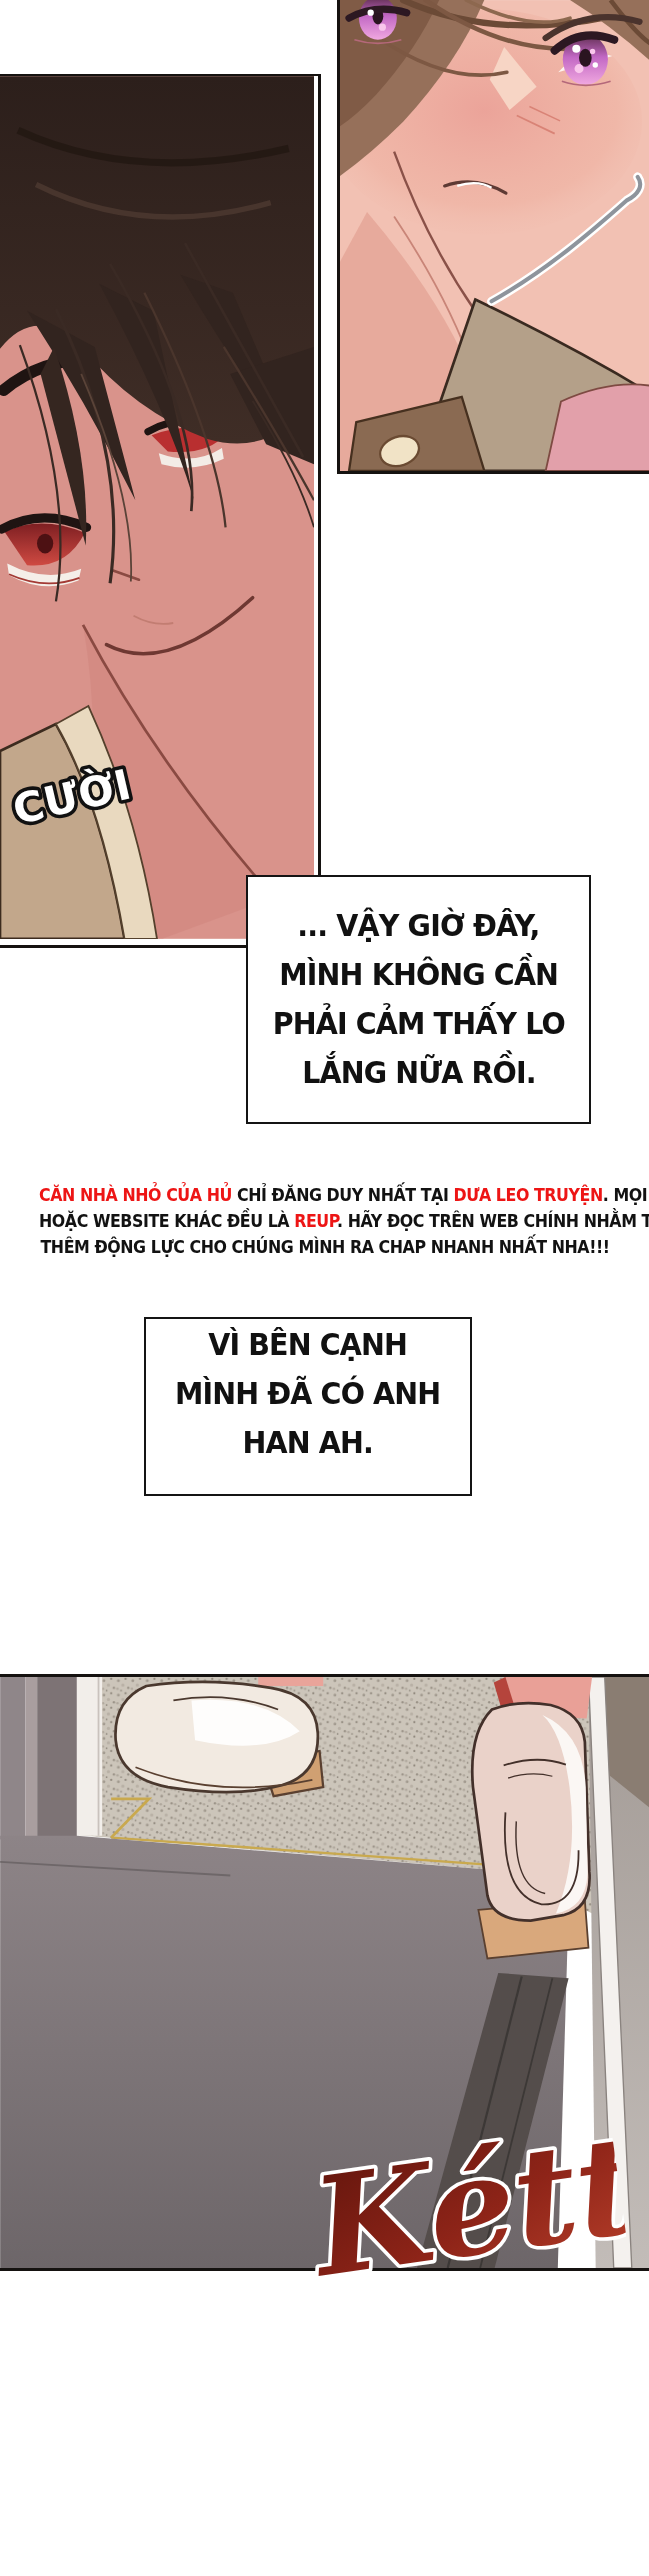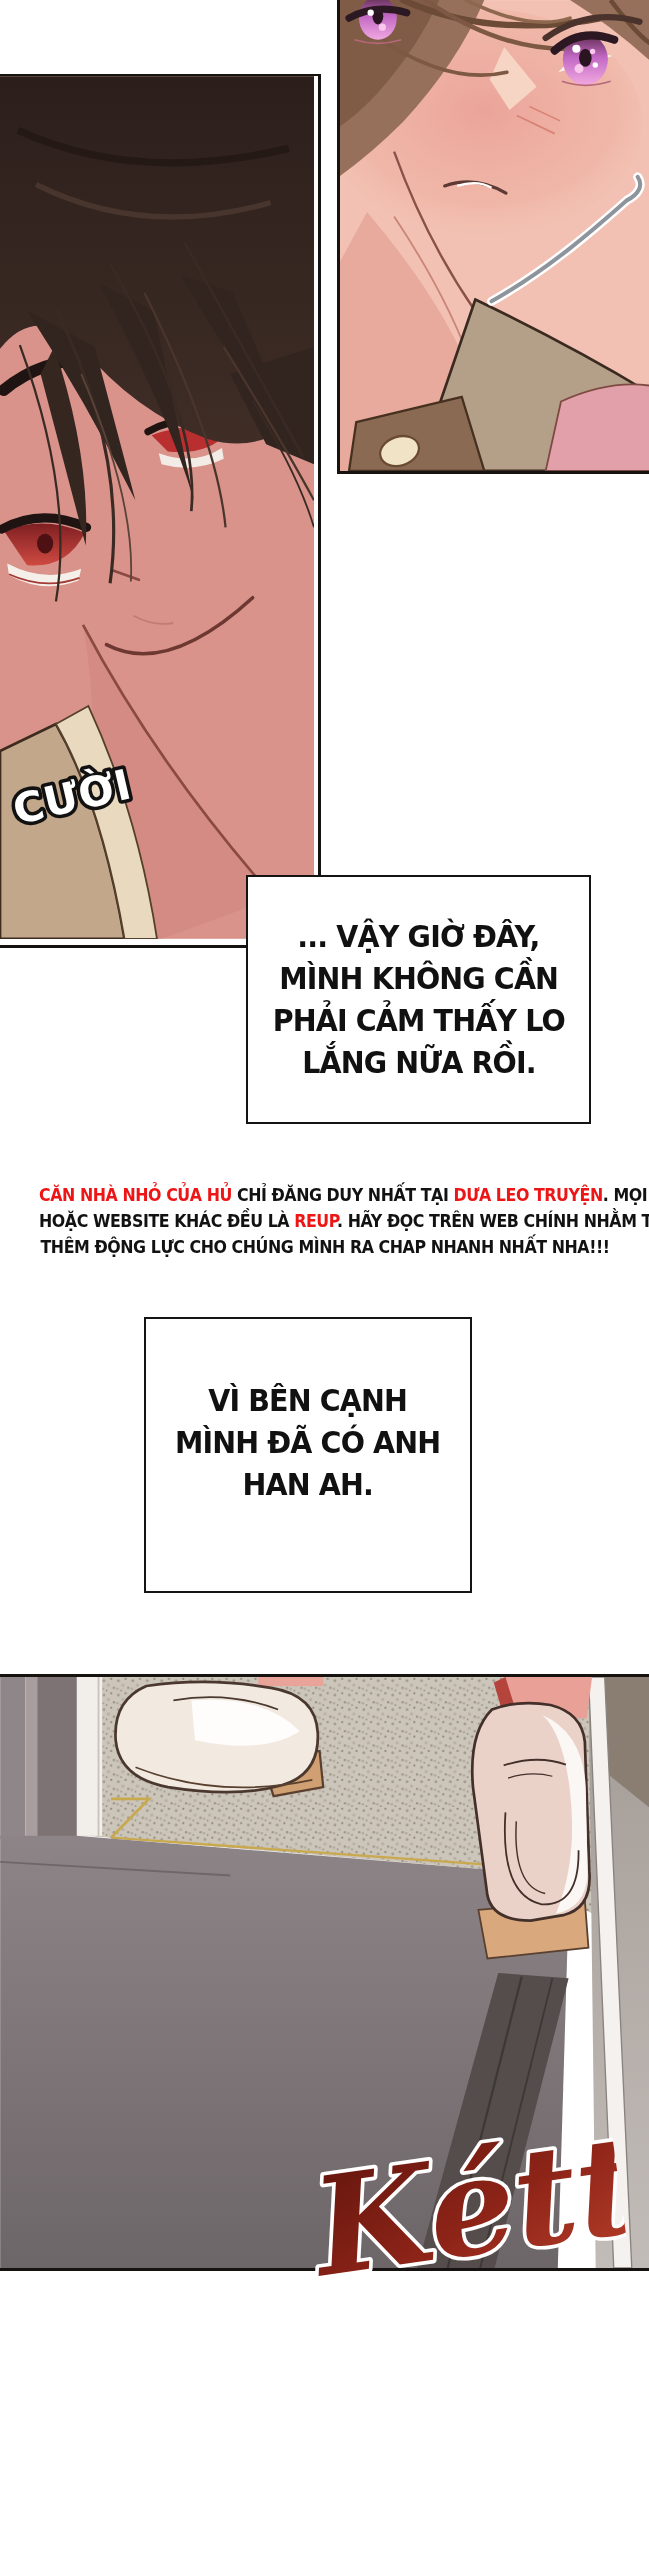--- a/index.html
+++ b/index.html
@@ -8,23 +8,23 @@
   .panel{position:absolute;overflow:hidden;background:#fff;}
   .panel svg{display:block;}
   
   #panelA{left:337px;top:0;width:313px;height:471px;border-left:3.6px solid #151210;border-bottom:3.6px solid #151210;}
   
   #panelB{left:0;top:74px;width:318px;height:869px;border-top:2.7px solid #151210;border-right:3.6px solid #151210;border-bottom:3.6px solid #151210;}
   
   #panelC{left:0;top:1674px;width:650px;height:591px;border-top:3.6px solid #151210;border-bottom:3.6px solid #151210;}
   
   .speech-box{position:absolute;background:#ffffff;border:2.7px solid #141414;box-sizing:border-box;
-      display:flex;flex-direction:column;justify-content:center;align-items:center;z-index:5;}
+      display:flex;flex-direction:column;justify-content:center;align-items:center;z-index:5;gap:7px;}
   #box1{left:246px;top:875px;width:345px;height:249px;}
-  #box2{left:144px;top:1317px;width:328px;height:276px;padding-bottom:25px;}
+  #box2{left:144px;top:1317px;width:328px;height:179px;padding-bottom:25px;}
   .speech-line{font-weight:800;color:#111;font-size:30px;line-height:42px;white-space:nowrap;
       letter-spacing:-0.9px;transform:scaleX(.95);}
   
   #notice{position:absolute;left:0;top:1182px;width:650px;text-align:center;z-index:4;
       font-weight:800;font-size:18px;line-height:26px;letter-spacing:-0.5px;transform:scaleX(.88);}
   #notice .seg-red{color:#ed1515;}
   #notice .seg-black{color:#121212;}
   .notice-line{white-space:nowrap;}
   
   #sfx-laugh{position:absolute;left:3.6px;top:736px;width:180px;height:108px;z-index:6;transform:rotate(-13deg);}

